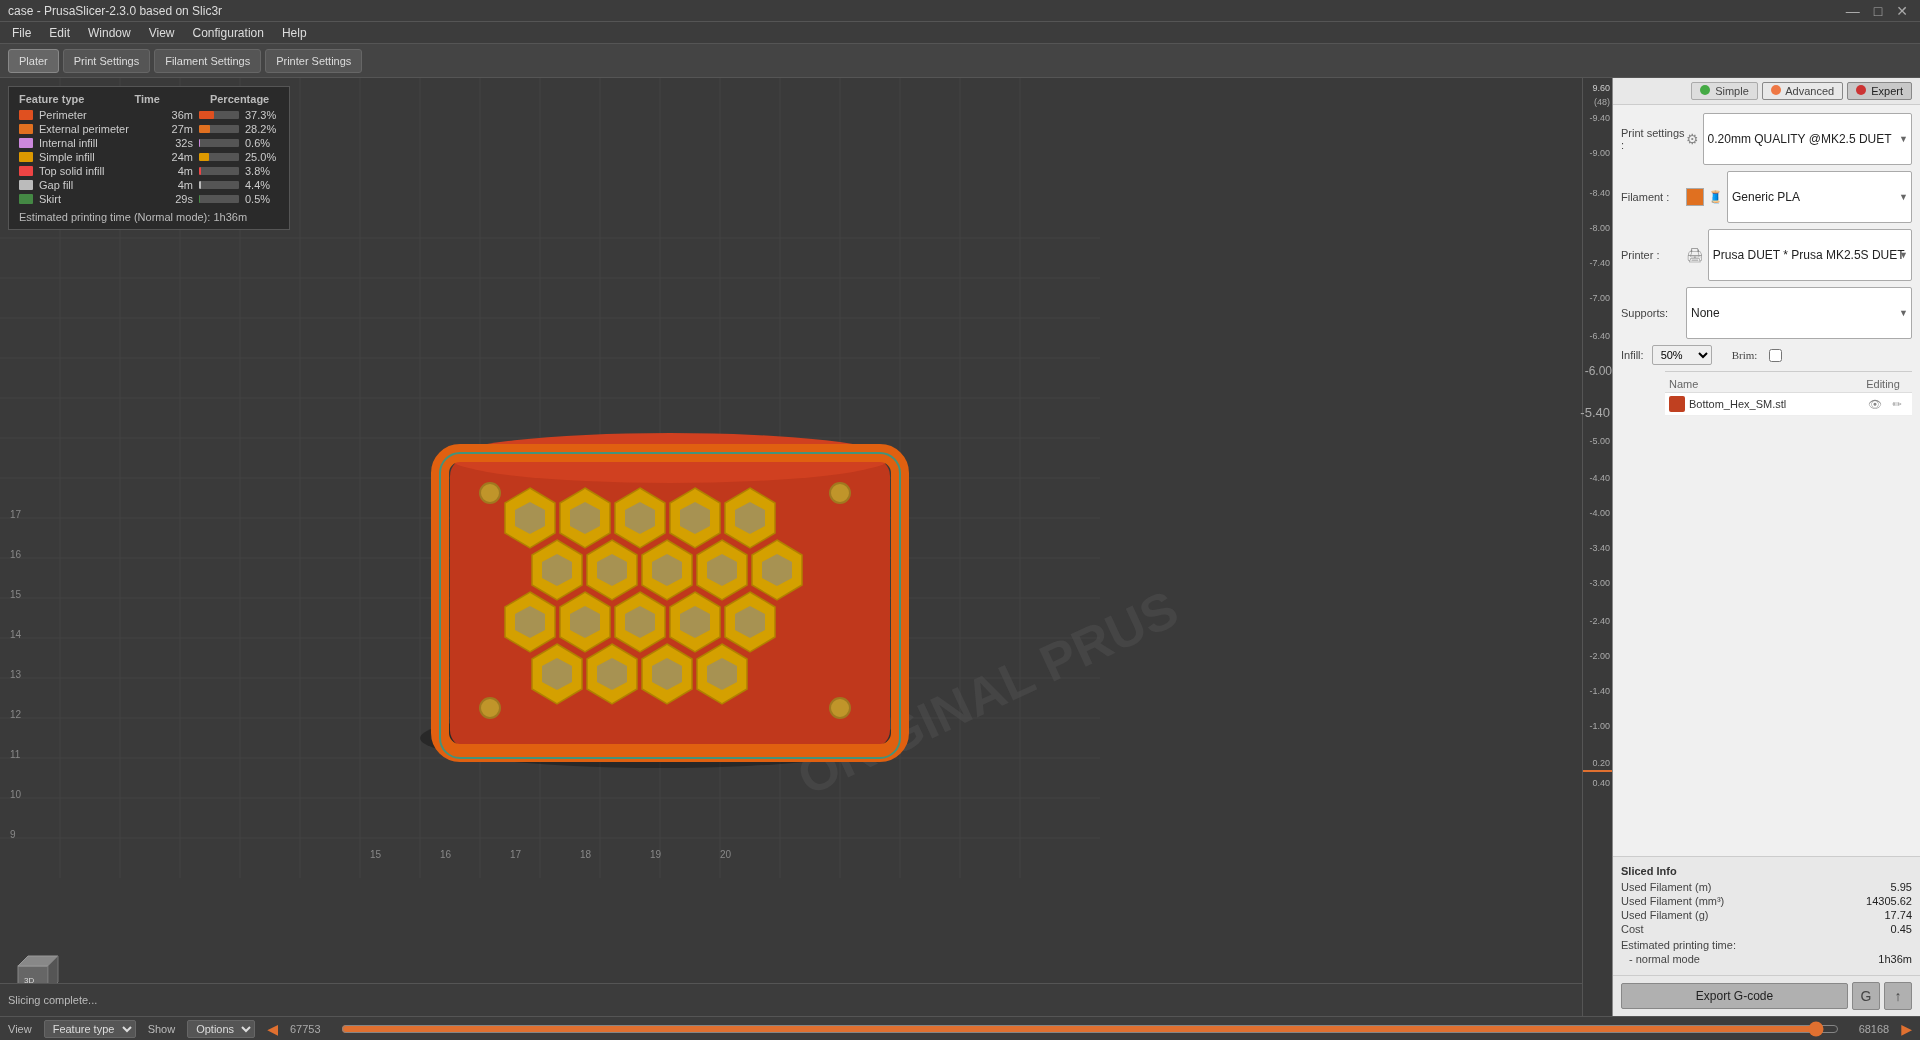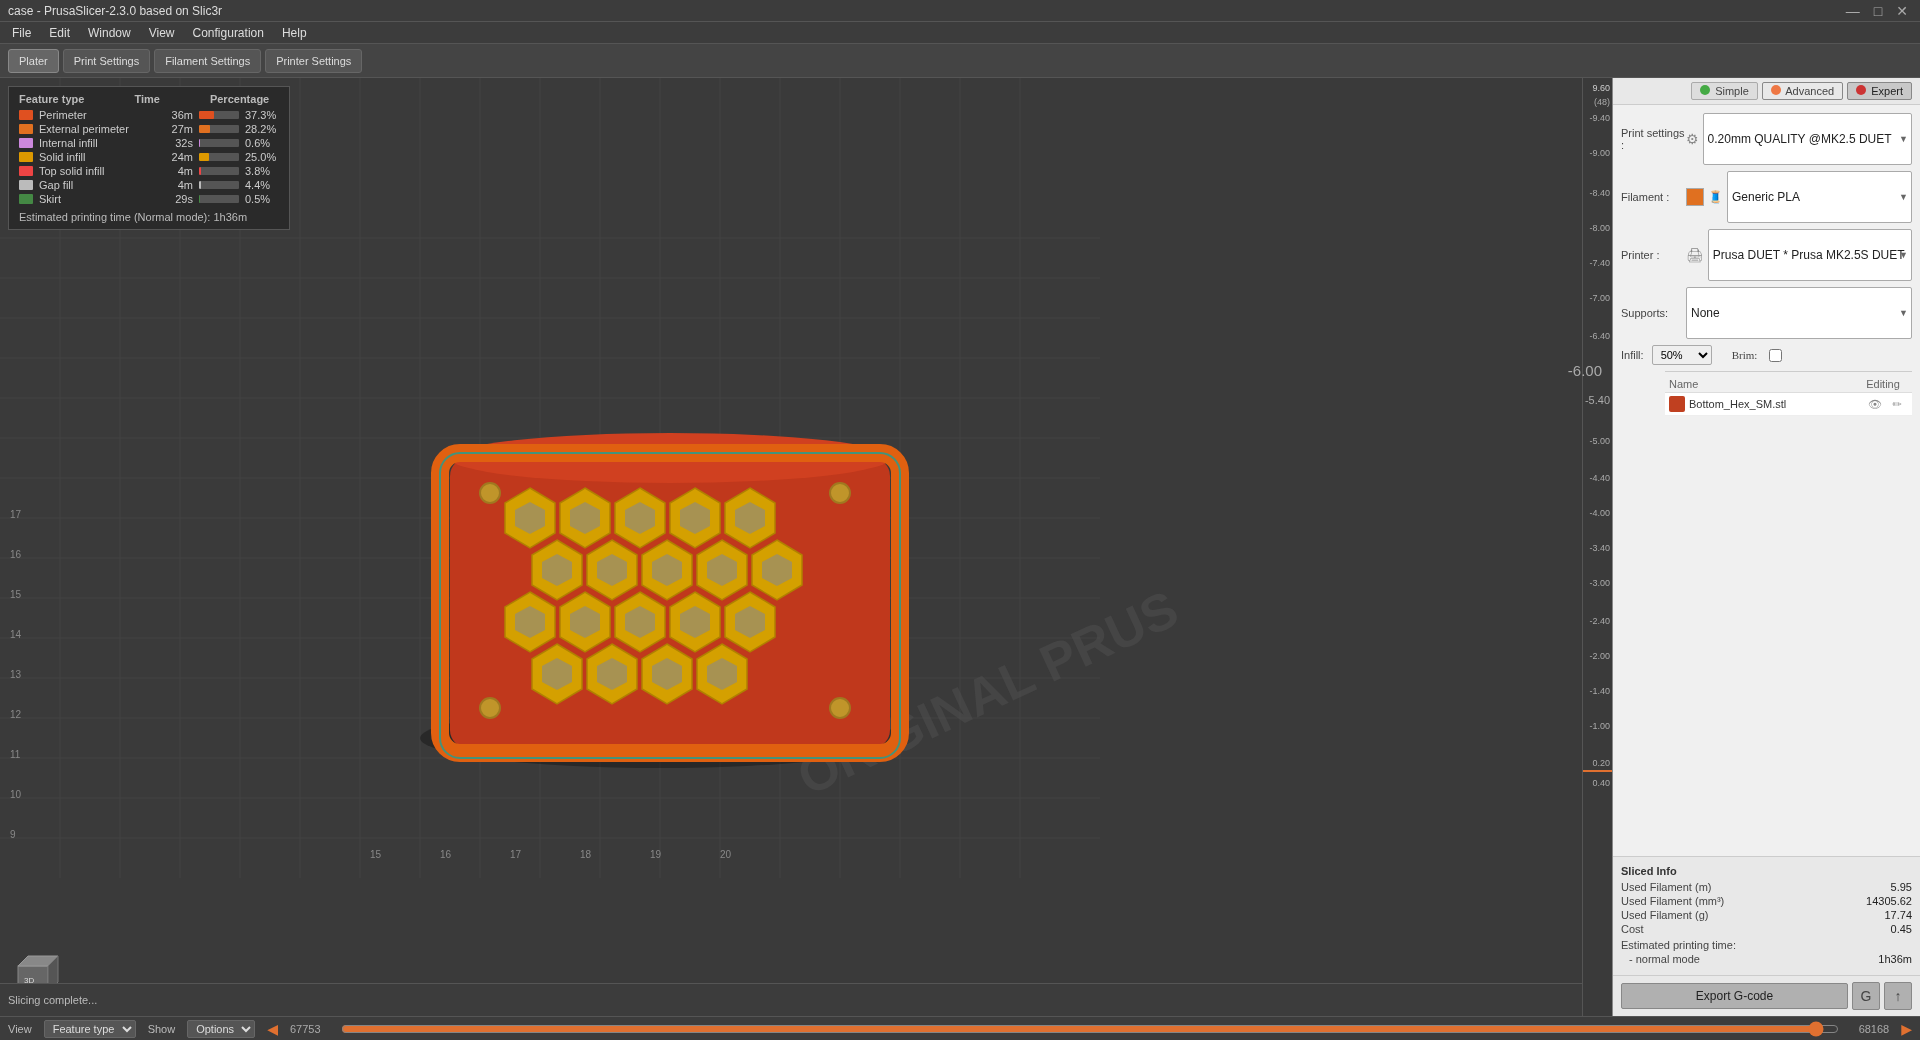--- a/index.html
+++ b/index.html
@@ -308,21 +308,21 @@
     <div class="color-swatch" style="background:#cc88dd;"></div>
     <div class="stats-name">Internal infill</div>
     <div class="stats-time">32s</div>
     <div class="stats-bar-bg">
       <div class="stats-bar-fill" style="width:0.6%;background:#cc88dd;"></div>
     </div>
     <div class="stats-pct">0.6%</div>
   </div>
             <div class="stats-row">
     <div class="color-swatch" style="background:#dd9900;"></div>
-    <div class="stats-name">Solid infill</div>
+    <div class="stats-name">Simple infill</div>
     <div class="stats-time">24m</div>
     <div class="stats-bar-bg">
       <div class="stats-bar-fill" style="width:25%;background:#dd9900;"></div>
     </div>
     <div class="stats-pct">25.0%</div>
   </div>
             <div class="stats-row">
     <div class="color-swatch" style="background:#ee4444;"></div>
     <div class="stats-name">Top solid infill</div>
     <div class="stats-time">4m</div>
@@ -380,22 +380,22 @@
     <div style="font-size:9px;color:#aaa;padding:2px 2px;line-height:16px;position:relative;height:100%;">
       <div style="position:absolute;top:0;right:2px;font-size:9px;color:#ccc;">9.60</div>
       <div style="position:absolute;top:14px;right:2px;font-size:9px;color:#aaa;">(48)</div>
       <div style="position:absolute;top:30px;right:2px;font-size:9px;color:#aaa;">-9.40</div>
       <div style="position:absolute;top:65px;right:2px;font-size:9px;color:#aaa;">-9.00</div>
       <div style="position:absolute;top:105px;right:2px;font-size:9px;color:#aaa;">-8.40</div>
       <div style="position:absolute;top:140px;right:2px;font-size:9px;color:#aaa;">-8.00</div>
       <div style="position:absolute;top:175px;right:2px;font-size:9px;color:#aaa;">-7.40</div>
       <div style="position:absolute;top:210px;right:2px;font-size:9px;color:#aaa;">-7.00</div>
       <div style="position:absolute;top:248px;right:2px;font-size:9px;color:#aaa;">-6.40</div>
-      <div style="position:absolute;top:283px;right:10px;font-size:15px;color:#aaa;">-6.00</div>
-      <div style="position:absolute;top:312px;right:2px;font-size:11px;color:#aaa;">-5.40</div>
+      <div style="position:absolute;top:283px;right:0;font-size:12px;color:#aaa;">-6.00</div>
+      <div style="position:absolute;top:325px;right:2px;font-size:13px;color:#aaa;">-5.40</div>
       <div style="position:absolute;top:353px;right:2px;font-size:9px;color:#aaa;">-5.00</div>
       <div style="position:absolute;top:390px;right:2px;font-size:9px;color:#aaa;">-4.40</div>
       <div style="position:absolute;top:425px;right:2px;font-size:9px;color:#aaa;">-4.00</div>
       <div style="position:absolute;top:460px;right:2px;font-size:9px;color:#aaa;">-3.40</div>
       <div style="position:absolute;top:495px;right:2px;font-size:9px;color:#aaa;">-3.00</div>
       <div style="position:absolute;top:533px;right:2px;font-size:9px;color:#aaa;">-2.40</div>
       <div style="position:absolute;top:568px;right:2px;font-size:9px;color:#aaa;">-2.00</div>
       <div style="position:absolute;top:603px;right:2px;font-size:9px;color:#aaa;">-1.40</div>
       <div style="position:absolute;top:638px;right:2px;font-size:9px;color:#aaa;">-1.00</div>
       <div style="position:absolute;top:675px;right:2px;font-size:9px;color:#aaa;">0.20</div>

